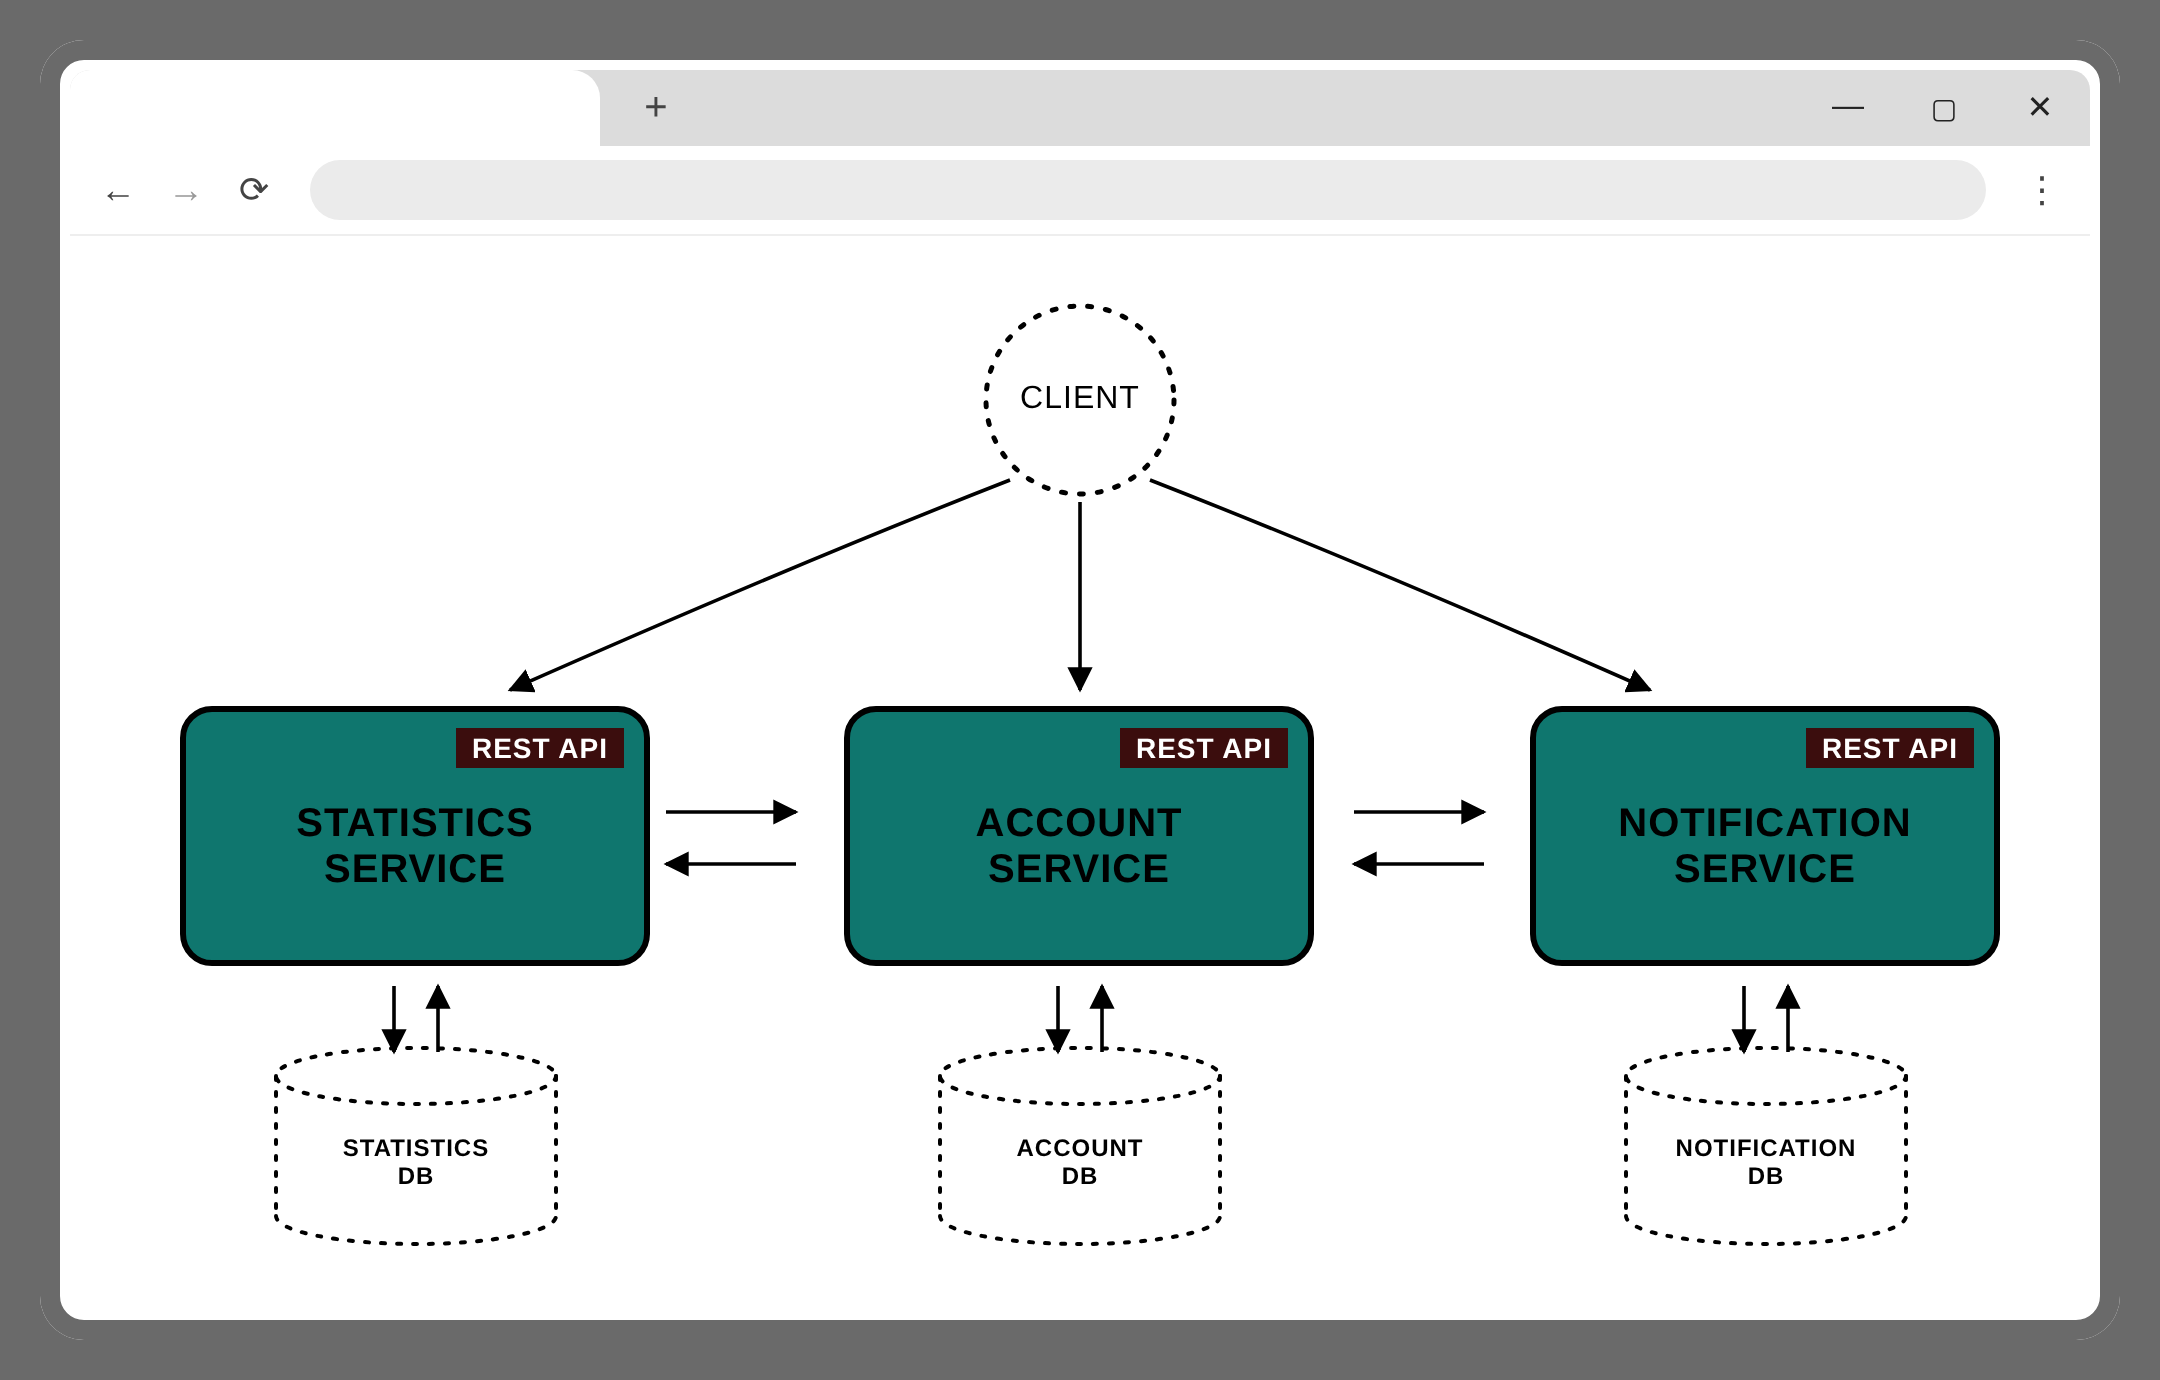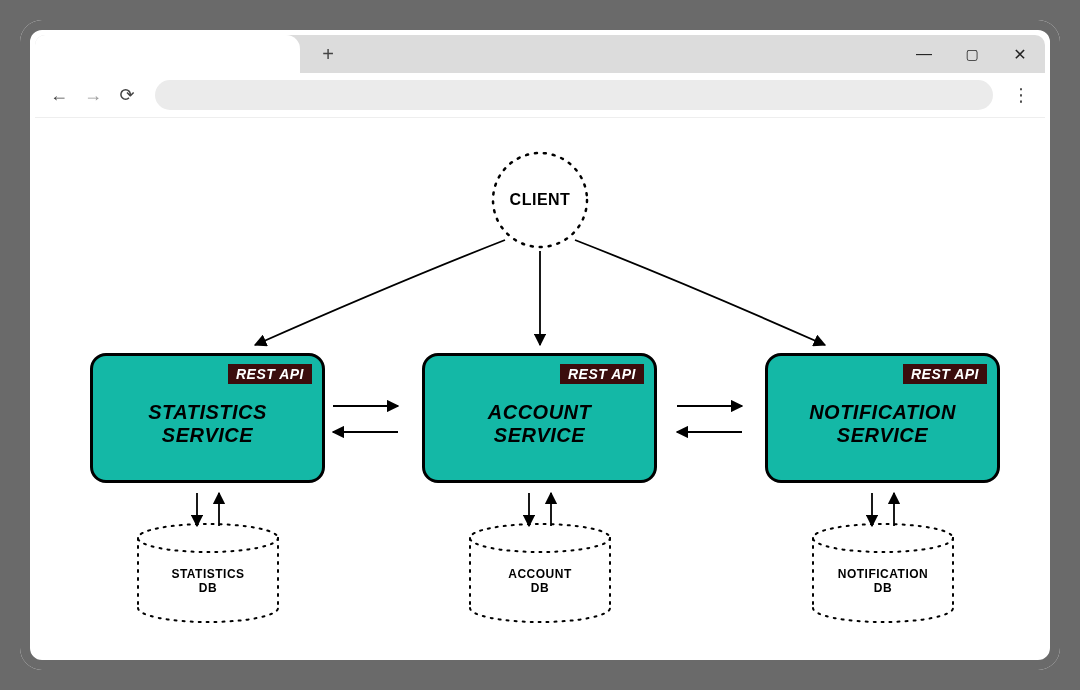--- a/index.html
+++ b/index.html
@@ -116,34 +116,33 @@
     height: calc(100% - 82px);
     background: #fff;
   }
   svg.diagram {
     position: absolute;
     left: 0;
     top: 0;
   }
   .client-label {
     position: absolute;
-    font-weight: 700;
+    font-weight: 400;
     font-size: 16px;
     letter-spacing: 0.5px;
     color: #000;
     text-align: center;
     transform: translate(-50%, -50%);
   }
   .service-box {
     position: absolute;
     border: 3px solid #000;
     border-radius: 16px;
-    background: #14b8a6;
+    background: #0f766e;
     box-sizing: border-box;
-    font-style: italic;
   }
   .rest-badge {
     position: absolute;
     top: 8px;
     right: 10px;
     background: #3b0d0d;
     color: #fff;
     font-size: 14px;
     font-weight: 800;
     letter-spacing: 0.5px;

